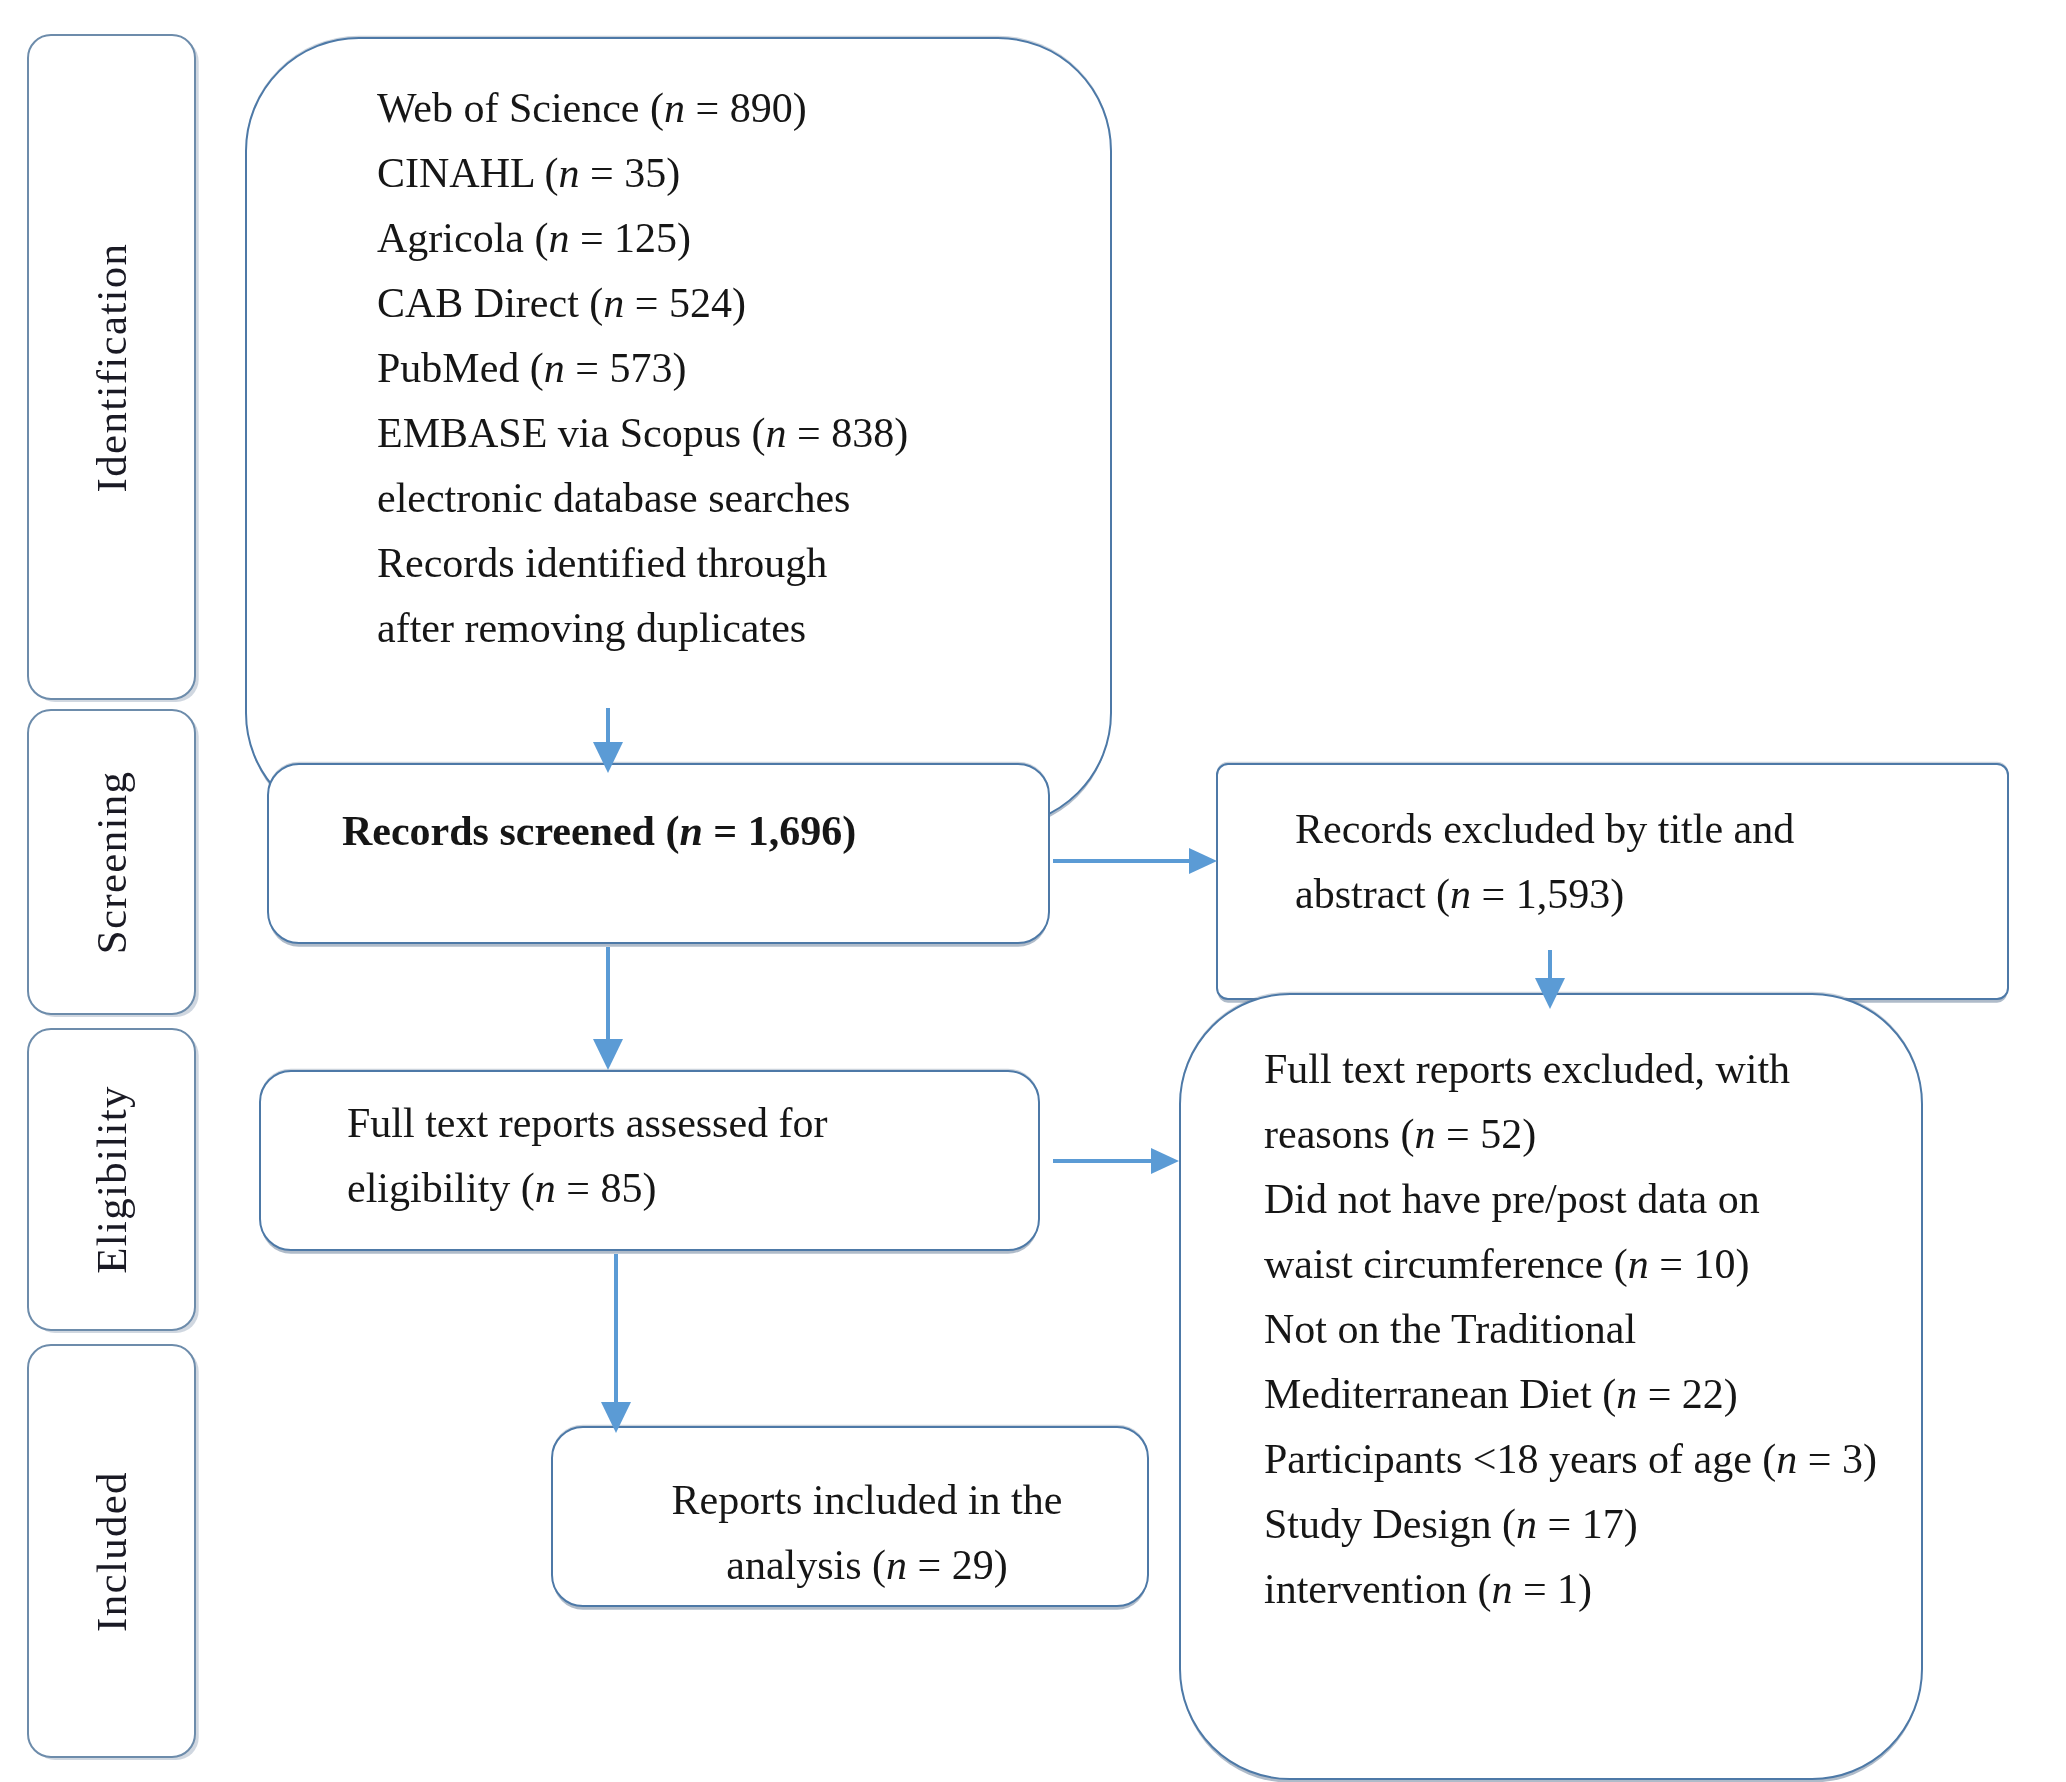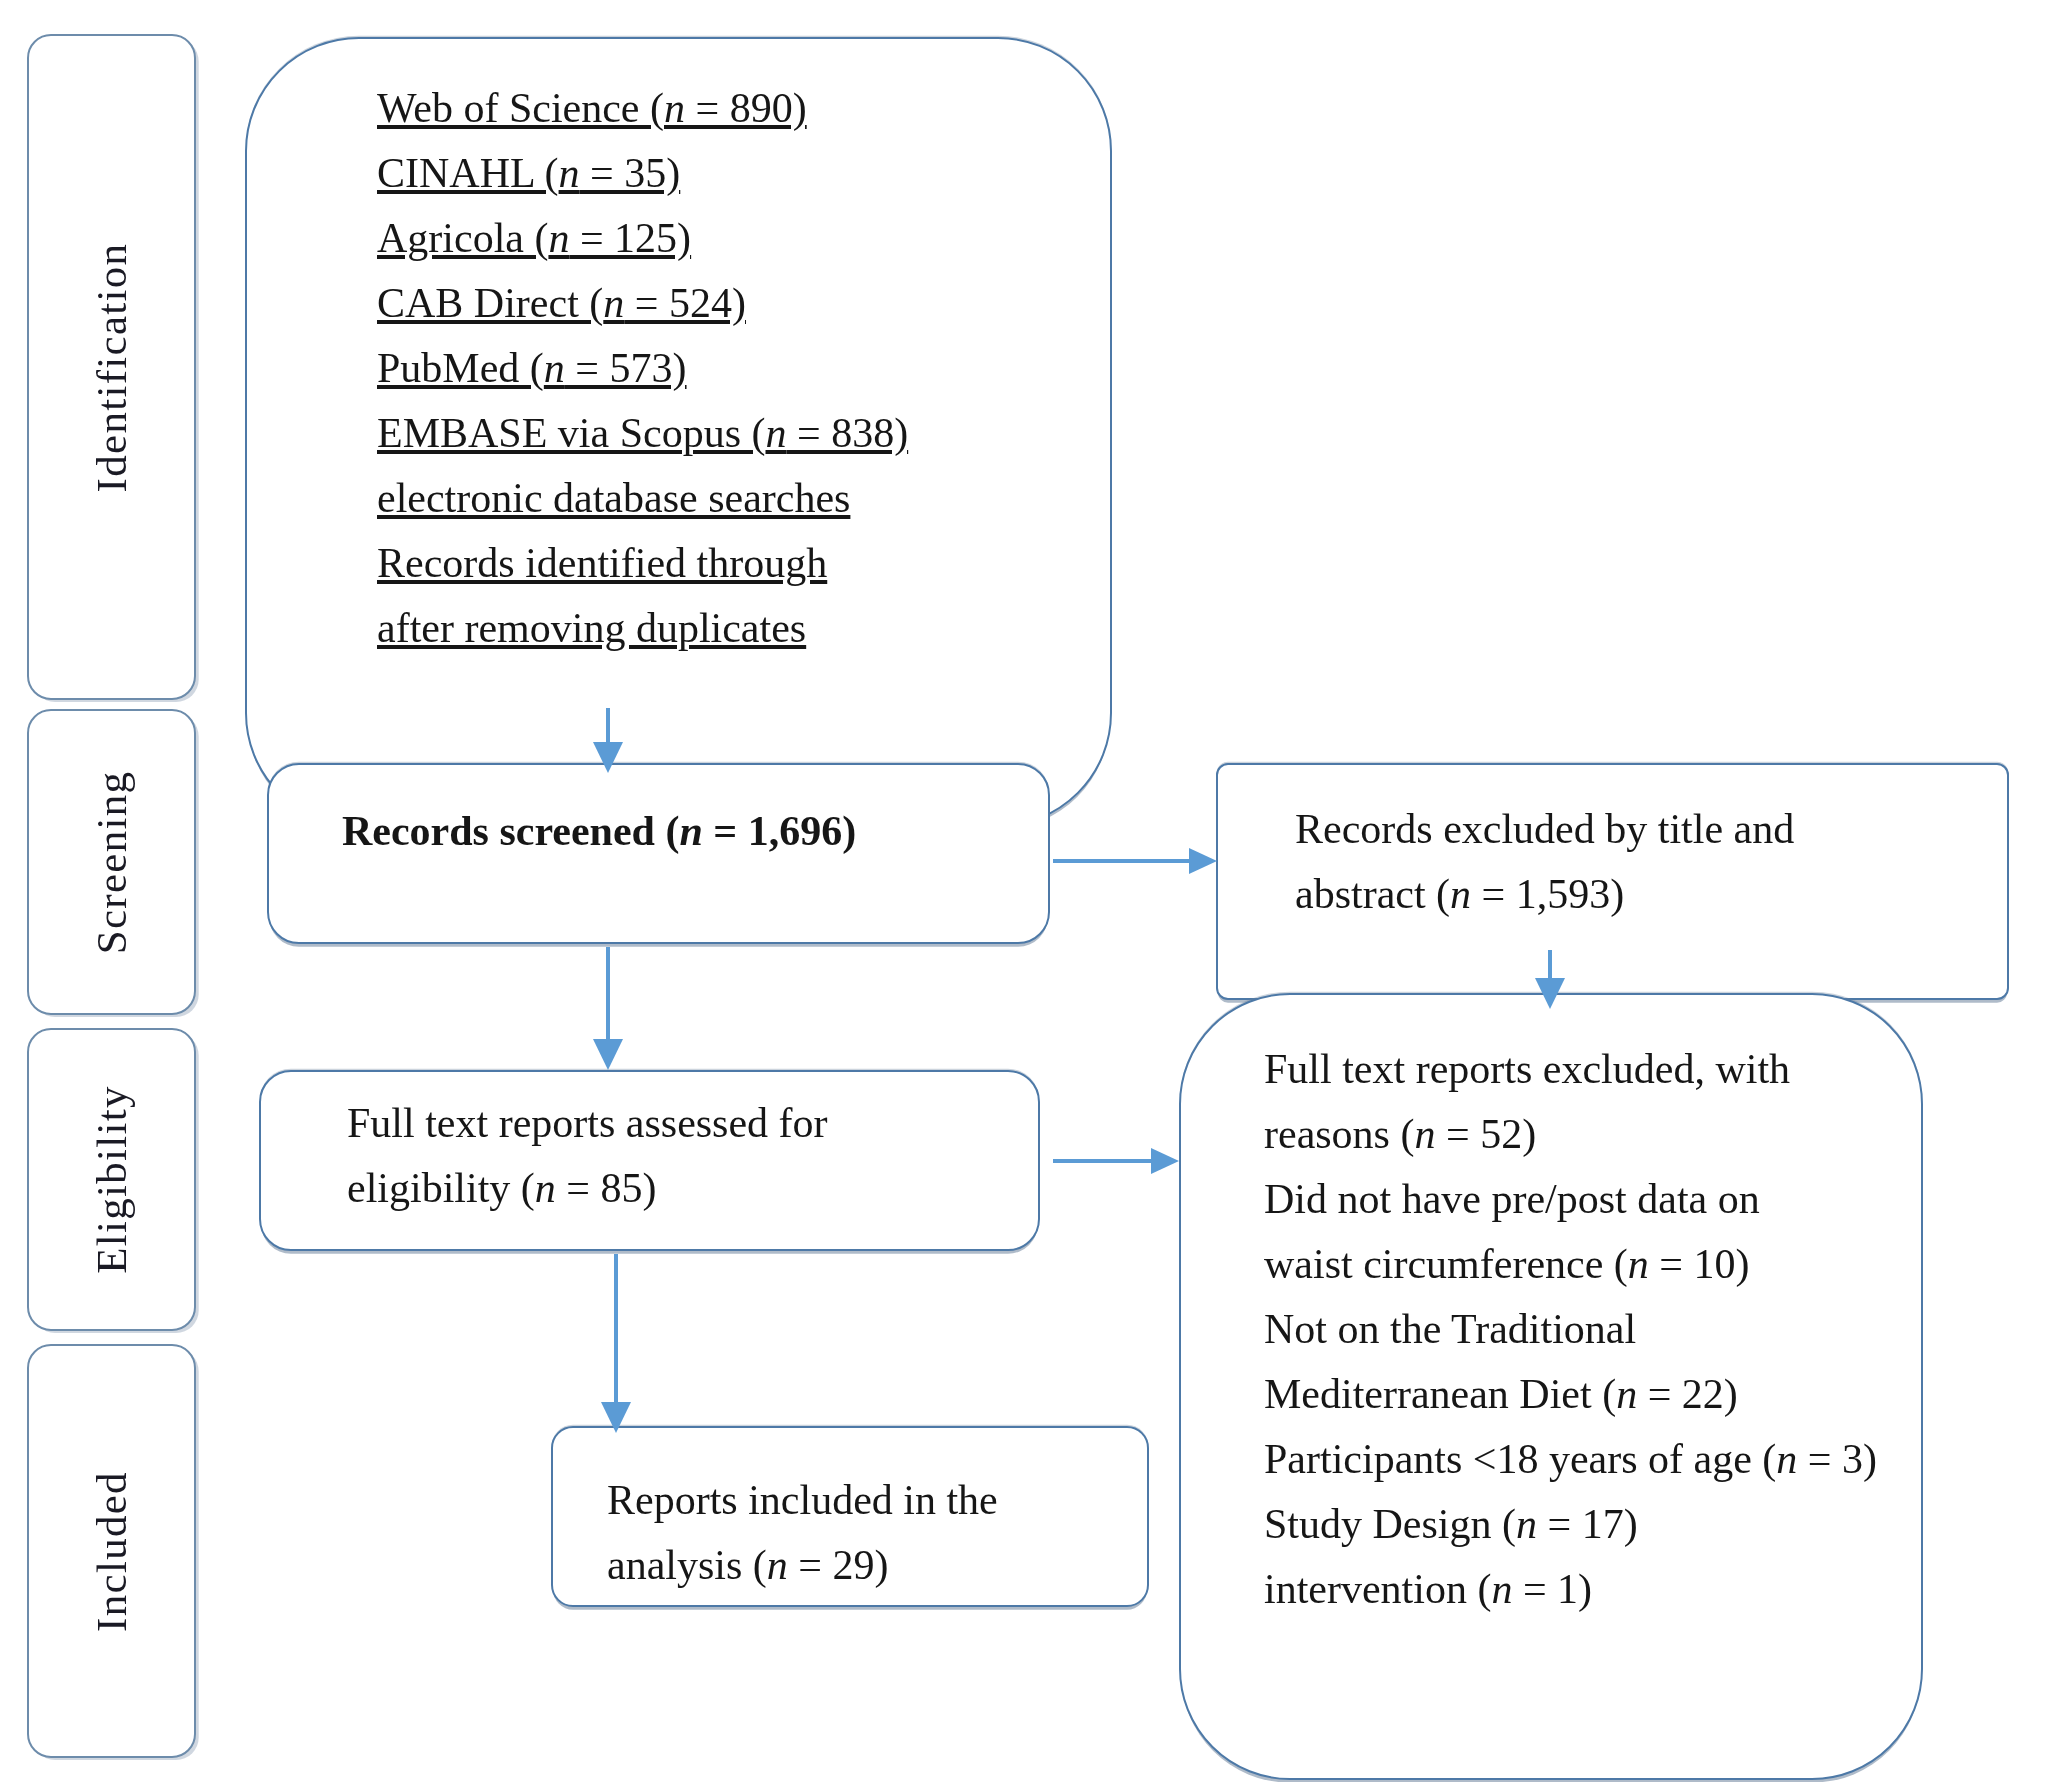--- a/index.html
+++ b/index.html
@@ -39,24 +39,24 @@
     border:2.7px solid #4d79a7;
     box-sizing:border-box;
     box-shadow:0 4.7px 0 -2px rgba(109,131,157,0.55), 0 -2px 0 -0.7px rgba(109,131,157,0.35);
   }
   .fbox .tline{
     font-size:42px;
     line-height:65px;
     white-space:nowrap;
   }
   .nvar{font-style:italic;}
-  #box-identified      {left:245px;  top:37px;   width:867px; height:790px;  border-radius:114px; padding:37px 20px 0 130px;text-decoration:underline;}
+  #box-identified      {left:245px;  top:37px;   width:867px; height:790px;  border-radius:114px; padding:37px 20px 0 130px;}
   #box-screened        {left:267px;  top:763px; width:783px; height:181px;  border-radius:32px;  padding:34px 20px 0 73px;font-weight:bold;}
   #box-assessed        {left:259px;  top:1070px; width:781px; height:181px;  border-radius:32px;  padding:19px 20px 0 86px;}
-  #box-included        {left:551px;  top:1426px; width:598px;  height:181px;  border-radius:22px;  padding:40px 20px 0 54px;}
+  #box-included        {left:551px;  top:1426px; width:598px;  height:181px;  border-radius:32px;  padding:40px 20px 0 54px;text-align:center;}
   #box-excluded-ta     {left:1216px; top:763px; width:793px; height:237px;  border-radius:12px;  padding:32px 20px 0 77px;}
   #box-excluded-ft     {left:1179px; top:993px; width:744px; height:787px; border-radius:111px; padding:42px 27px 0 83px;}
   
   .stem-v{position:absolute;width:4px;background:#5b9bd5;}
   .stem-h{position:absolute;height:4px;background:#5b9bd5;}
   .head-down{
     position:absolute;width:0;height:0;
     border-left:15px solid transparent;
     border-right:15px solid transparent;
     border-top:31px solid #5b9bd5;

